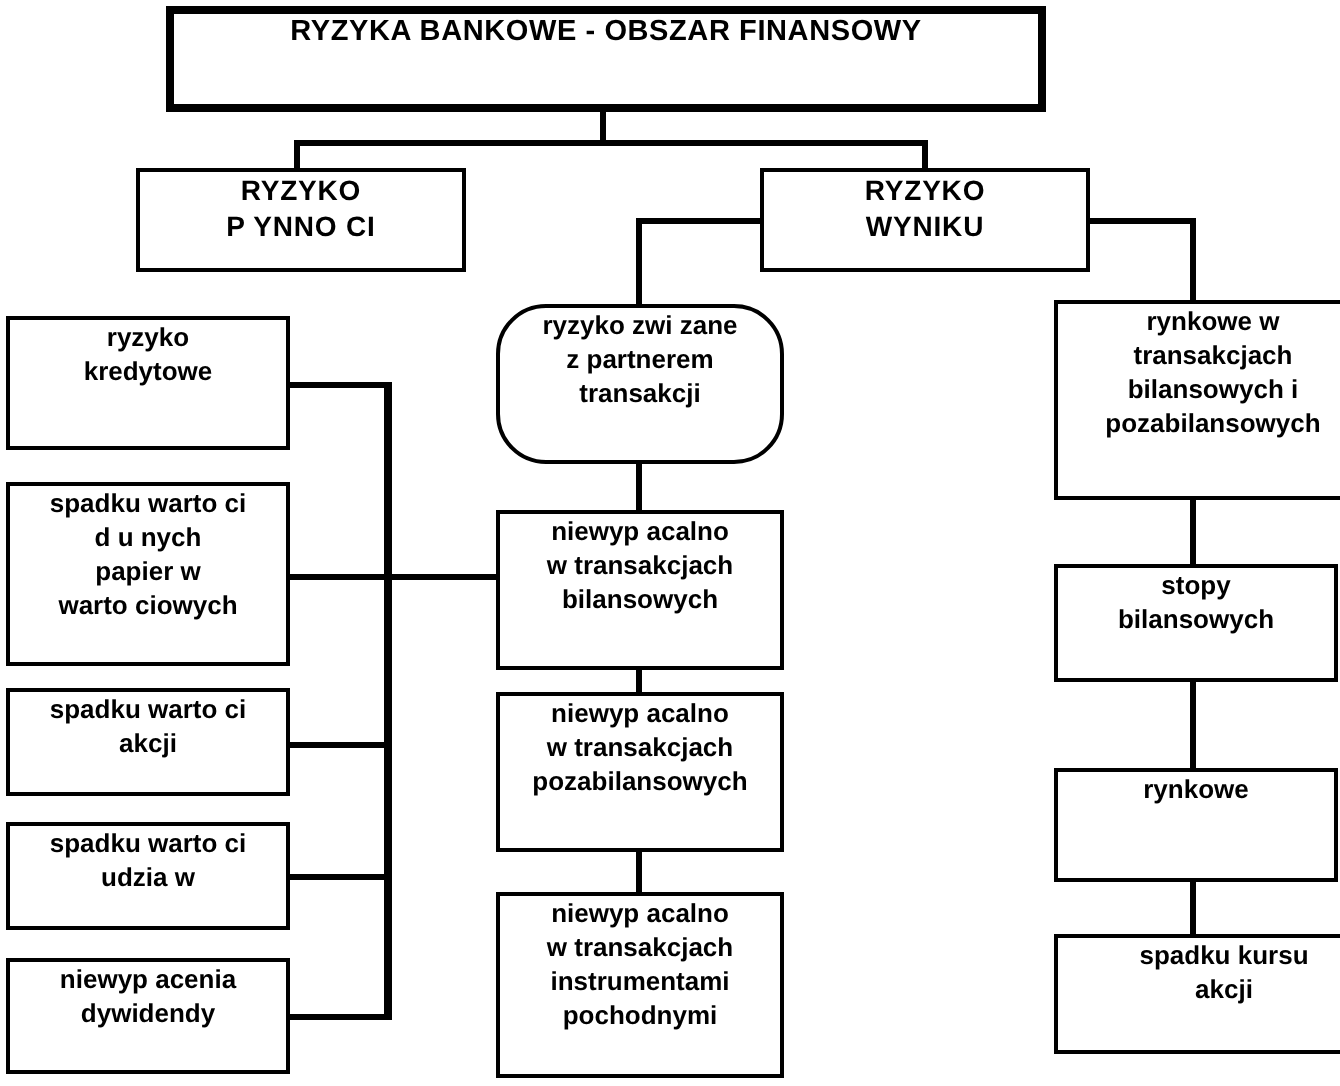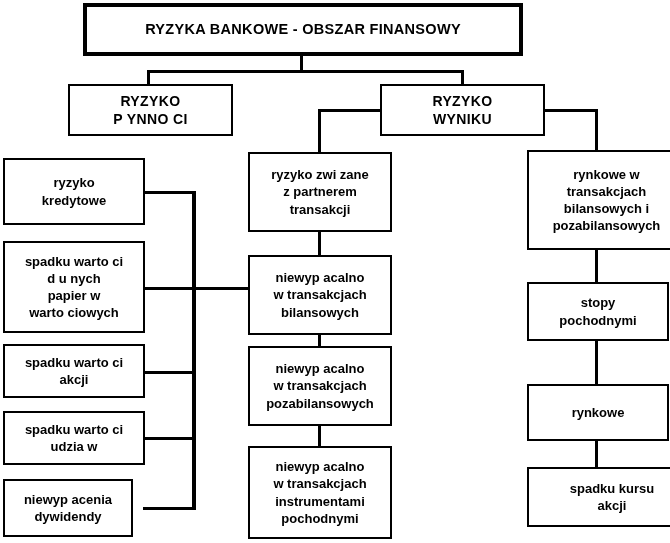--- a/index.html
+++ b/index.html
@@ -17,21 +17,21 @@
     height: 543px;
     background: #ffffff;
     overflow: hidden;
   }
   .node {
     position: absolute;
     box-sizing: border-box;
     background: #ffffff;
     border: 2px solid #000000;
     display: flex;
-    align-items: center;
+    align-items: flex-start;
     justify-content: center;
     text-align: center;
     color: #000000;
     font-weight: bold;
     line-height: 1.32;
     z-index: 3;
   }
   .node .label {
     display: block;
     white-space: pre-line;
@@ -123,26 +123,26 @@
   <div class="node leaf" style="left:3px; top:344px; width:142px; height:54px;">
     <span class="label">spadku warto  ci
 akcji</span>
   </div>
 
   <div class="node leaf" style="left:3px; top:411px; width:142px; height:54px;">
     <span class="label">spadku warto  ci
  udzia    w</span>
   </div>
 
-  <div class="node leaf" style="left:3px; top:479px; width:130px; height:58px;">
+  <div class="node leaf" style="left:3px; top:479px; width:142px; height:58px;">
     <span class="label">niewyp  acenia
 dywidendy</span>
   </div>
 
-  <div class="node leaf" style="left:248px; top:152px; width:144px; height:80px;">
+  <div class="node leaf" style="left:248px; top:152px; width:144px; height:80px;border-radius:25px;">
     <span class="label">ryzyko zwi  zane
 z partnerem
 transakcji</span>
   </div>
 
   <div class="node leaf" style="left:248px; top:255px; width:144px; height:80px;">
     <span class="label">niewyp  acalno
 w transakcjach
 bilansowych</span>
   </div>
@@ -162,21 +162,21 @@
 
   <div class="node leaf" style="left:527px; top:150px; width:159px; height:100px;">
     <span class="label">rynkowe w
 transakcjach
 bilansowych i
 pozabilansowych</span>
   </div>
 
   <div class="node leaf" style="left:527px; top:282px; width:142px; height:59px;">
     <span class="label">stopy
-pochodnymi</span>
+bilansowych</span>
   </div>
 
   <div class="node leaf" style="left:527px; top:384px; width:142px; height:57px;">
     <span class="label">rynkowe</span>
   </div>
 
   <div class="node leaf" style="left:527px; top:467px; width:170px; height:60px;">
     <span class="label">spadku kursu
 akcji</span>
   </div>

